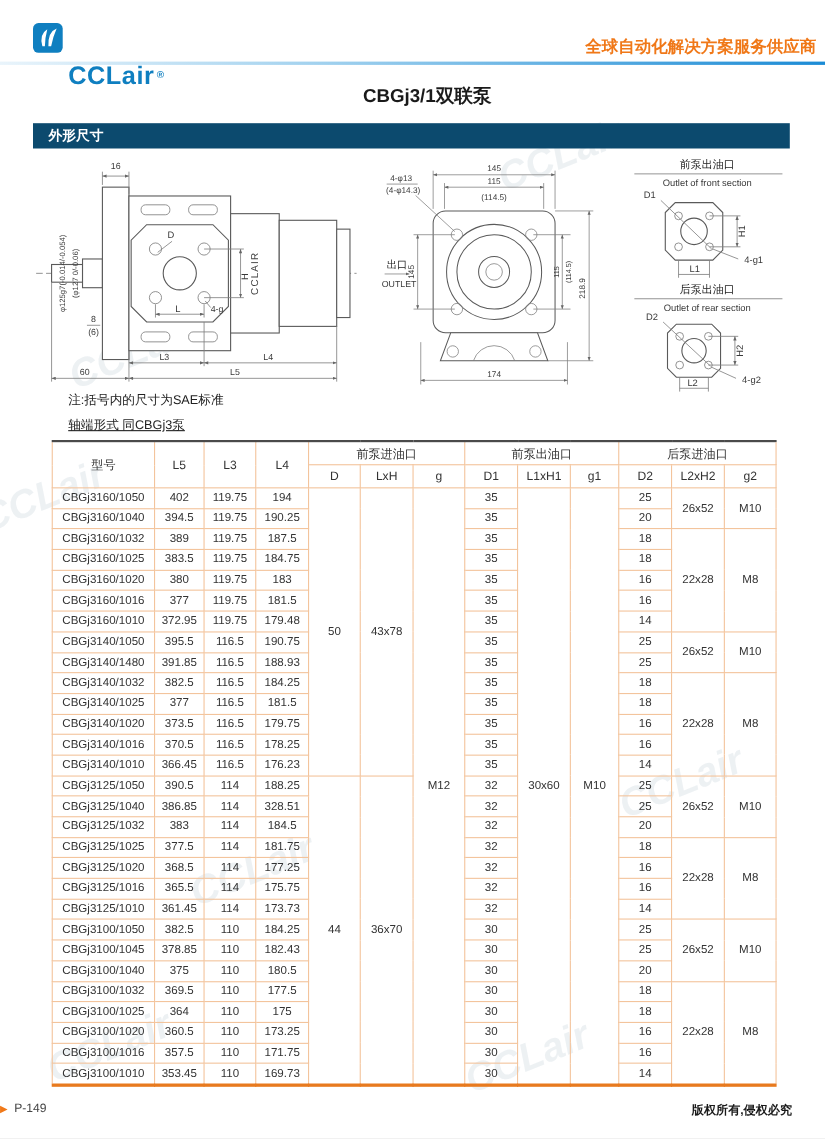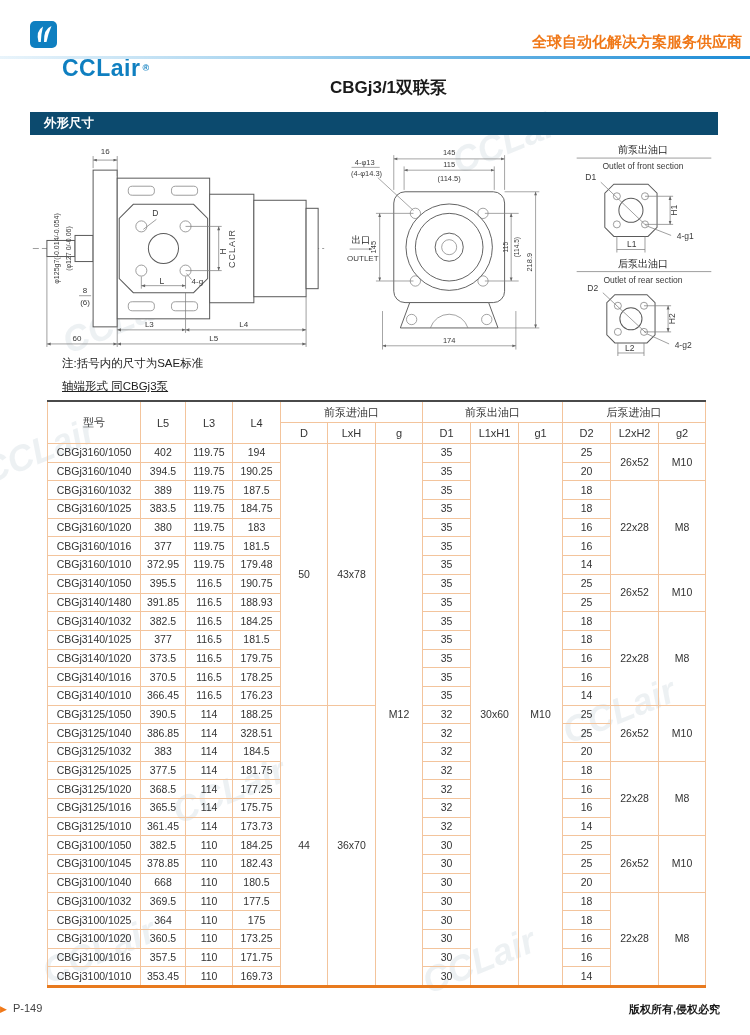--- a/index.html
+++ b/index.html
@@ -500,21 +500,21 @@
           <tr>
             <td>CBGj3100/1045</td>
             <td>378.85</td>
             <td>110</td>
             <td>182.43</td>
             <td>30</td>
             <td>25</td>
           </tr>
           <tr>
             <td>CBGj3100/1040</td>
-            <td>668</td>
+            <td>375</td>
             <td>110</td>
             <td>180.5</td>
             <td>30</td>
             <td>20</td>
           </tr>
           <tr>
             <td>CBGj3100/1032</td>
             <td>369.5</td>
             <td>110</td>
             <td>177.5</td>

